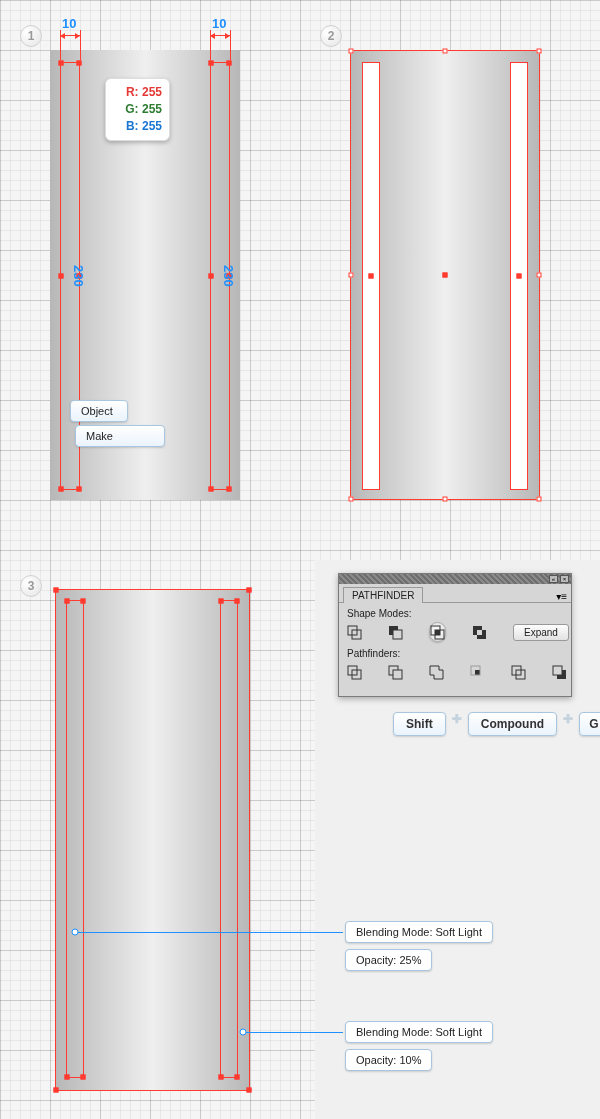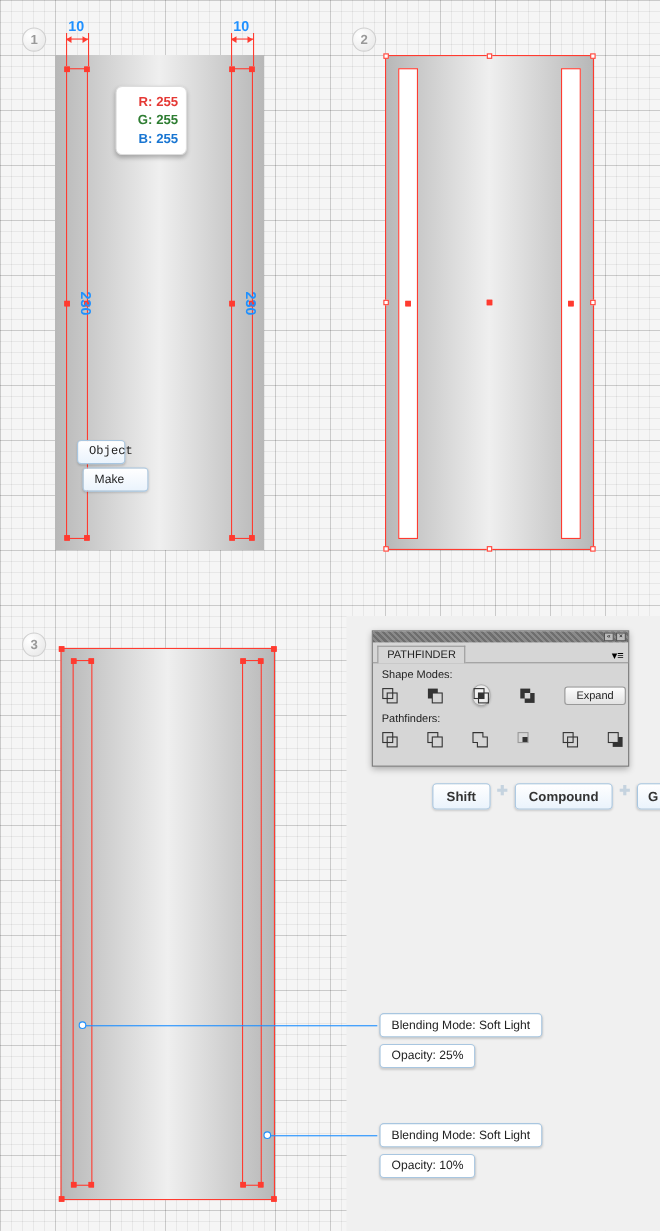--- a/index.html
+++ b/index.html
@@ -85,23 +85,23 @@
     border-radius: 4px;
     padding: 4px 10px;
     margin-bottom: 3px;
     color: #222;
     font-size: 11px;
     box-shadow: 0 1px 2px rgba(0,0,0,0.15);
     cursor: pointer;
     display: flex; align-items: center; justify-content: space-between;
   }
   .menu-item .arrow { font-size: 9px; color: #333; margin-left: 12px; }
-  .menu-item.narrow { width: 44px; font-family: Liberation Mono, monospace; }
+  .menu-item.narrow { width: 58px; }
   .menu-item.wide { width: 115px; }
-  .menu-item.wide2 { width: 60px; margin-left: 5px;}
+  .menu-item.wide2 { width: 90px; margin-left: 5px;}
   .panel3-bg {
     position: absolute;
     background: #f0f0f0;
   }
   .pf-panel {
     position: absolute;
     width: 234px;
     background: #d6d6d6;
     border: 1px solid #7a7a7a;
     box-shadow: 0 2px 6px rgba(0,0,0,0.3);

